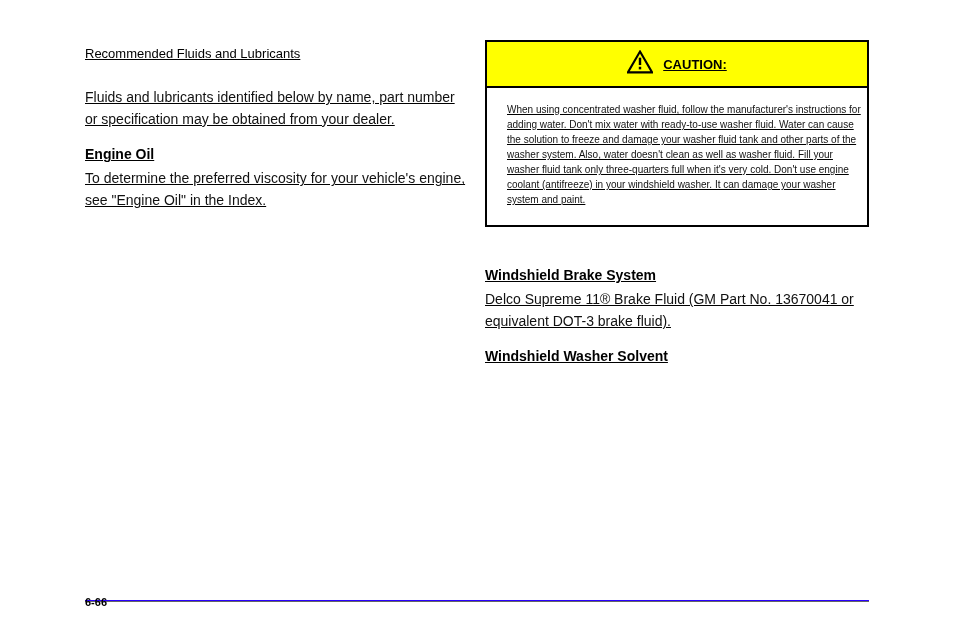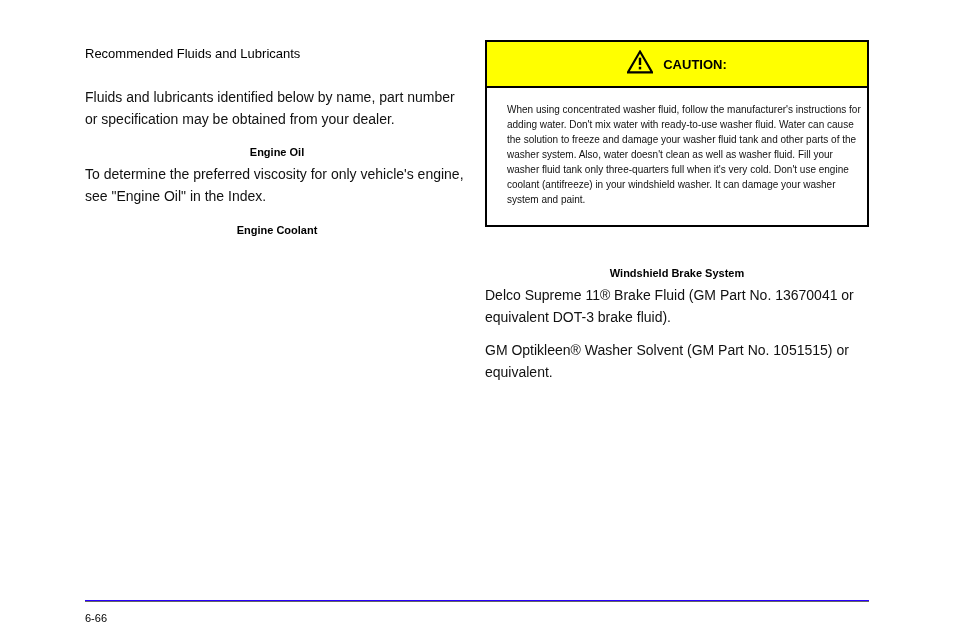--- a/index.html
+++ b/index.html
@@ -11,41 +11,41 @@
     position: relative;
     overflow: hidden;
   }
   .page {
     padding: 40px 85px 0 85px;
   }
   .two-col {
     display: flex;
     gap: 16px;
     align-items: flex-start;
+    text-decoration: underline;
   }
   .left-col {
     flex: 1;
     padding-top: 6px;
   }
   .right-col {
     flex: 1;
   }
   .section-title {
     font-size: 13px;
     color: #000;
     margin-bottom: 26px;
     font-weight: 400;
   }
   .sub-heading {
-    font-size: 11px;
+    font-size: 14px;
     color: #000;
     font-weight: bold;
     margin-bottom: 6px;
     margin-top: 16px;
-    text-align: center;
   }
   .para {
     font-size: 14px;
     color: #111;
     line-height: 1.55;
     margin-bottom: 12px;
   }
   .caution-box {
     border: 2.5px solid #000;
     width: 100%;
@@ -80,56 +80,56 @@
     left: 85px;
     right: 85px;
     bottom: 35px;
     height: 1px;
     background: #2a00ff;
     box-shadow: 0 1px 0 #666;
   }
   .page-num {
     position: absolute;
     left: 85px;
-    bottom: 12px;
+    bottom: 28px;
     font-size: 11px;
     color: #000;
+    font-weight: bold;
   }
 </style>
 </head>
 <body>
 
 <div class="page">
   <div class="two-col">
 
     <div class="left-col">
       <div class="section-title">Recommended Fluids and Lubricants</div>
       <div class="para">Fluids and lubricants identified below by name, part number or specification may be obtained from your dealer.</div>
       <div class="sub-heading">Engine Oil</div>
-      <div class="para">To determine the preferred viscosity for only vehicle's engine, see "Engine Oil" in the Index.</div>
-      <div class="sub-heading">Engine Coolant</div>
+      <div class="para">To determine the preferred viscosity for your vehicle's engine, see "Engine Oil" in the Index.</div>
     </div>
 
     <div class="right-col">
       <div class="caution-box">
         <div class="caution-header">
           <span>
             <svg viewBox="0 0 30 26">
               <polygon points="15,1 29,25 1,25" fill="none" stroke="#000" stroke-width="2.4"></polygon>
               <rect x="13.6" y="8" width="2.8" height="8.5" fill="#000"></rect>
               <rect x="13.6" y="18.5" width="2.8" height="3" fill="#000"></rect>
             </svg>
           </span>
           <span class="caution-title">CAUTION:</span>
         </div>
         <div class="caution-body">When using concentrated washer fluid, follow the manufacturer's instructions for adding water. Don't mix water with ready-to-use washer fluid. Water can cause the solution to freeze and damage your washer fluid tank and other parts of the washer system. Also, water doesn't clean as well as washer fluid. Fill your washer fluid tank only three-quarters full when it's very cold. Don't use engine coolant (antifreeze) in your windshield washer. It can damage your washer system and paint.</div>
       </div>
 
       <div class="sub-heading">Windshield Brake System</div>
       <div class="para">Delco Supreme 11® Brake Fluid (GM Part No. 13670041 or equivalent DOT-3 brake fluid).</div>
-      <div class="para">GM Optikleen® Washer Solvent (GM Part No. 1051515) or equivalent.</div>
+      <div class="sub-heading">Windshield Washer Solvent</div>
     </div>
 
   </div>
 </div>
 
 <div class="hr"></div>
 <div class="page-num">6-66</div>
 
 </body></html>

